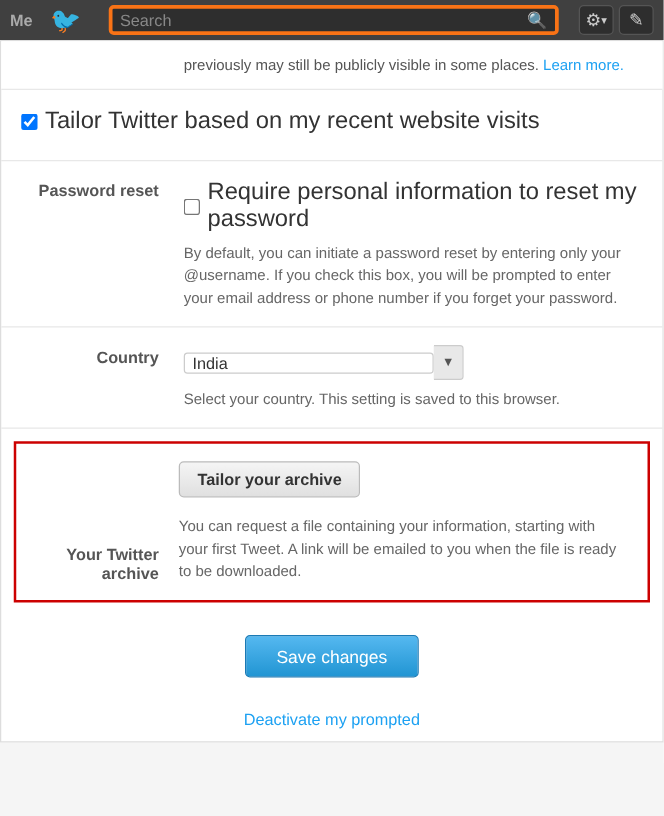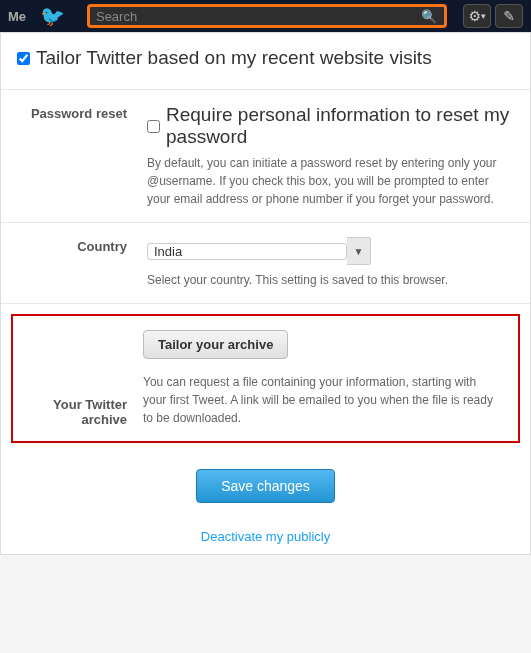--- a/index.html
+++ b/index.html
@@ -8,21 +8,21 @@
       font-size: 13px;
       background: #f5f5f5;
       width: 531px;
       min-height: 653px;
       color: #333;
       overflow-x: hidden;
     }
 
     
     .topbar {
-      background: #0f172a;
+      background: #404040;
       height: 32px;
       display: flex;
       align-items: center;
       padding: 0 8px;
       gap: 8px;
     }
     .topbar-me {
       color: #aaa;
       font-size: 13px;
       font-weight: bold;
@@ -254,20 +254,24 @@
       <span style="font-size:9px;">▾</span>
     </div>
     <div class="topbar-icon-btn">
       <span>✎</span>
     </div>
   </div>
 </div>
 
 <div class="main-content">
 
+  <div class="notice-text">
+    <span>previously may still be publicly visible in some places.</span>
+    <a href="#">Learn more.</a>
+  </div>
 
   <div class="row">
     <div class="row-content">
       <div class="checkbox-row">
         <input type="checkbox" checked="" style="">
         <span class="checkbox-label">Tailor Twitter based on my recent website visits</span>
       </div>
     </div>
   </div>
 
@@ -305,16 +309,16 @@
       <button class="request-btn">Tailor your archive</button>
       <div class="sub-text">You can request a file containing your information, starting with your first Tweet. A link will be emailed to you when the file is ready to be downloaded.</div>
     </div>
   </div>
 
   <div class="save-section">
     <button class="save-btn">Save changes</button>
   </div>
 
   <div class="deactivate-section">
-    <a href="#" class="deactivate-link">Deactivate my publicly</a>
+    <a href="#" class="deactivate-link">Deactivate my prompted</a>
   </div>
 
 </div>
 
 </body></html>

